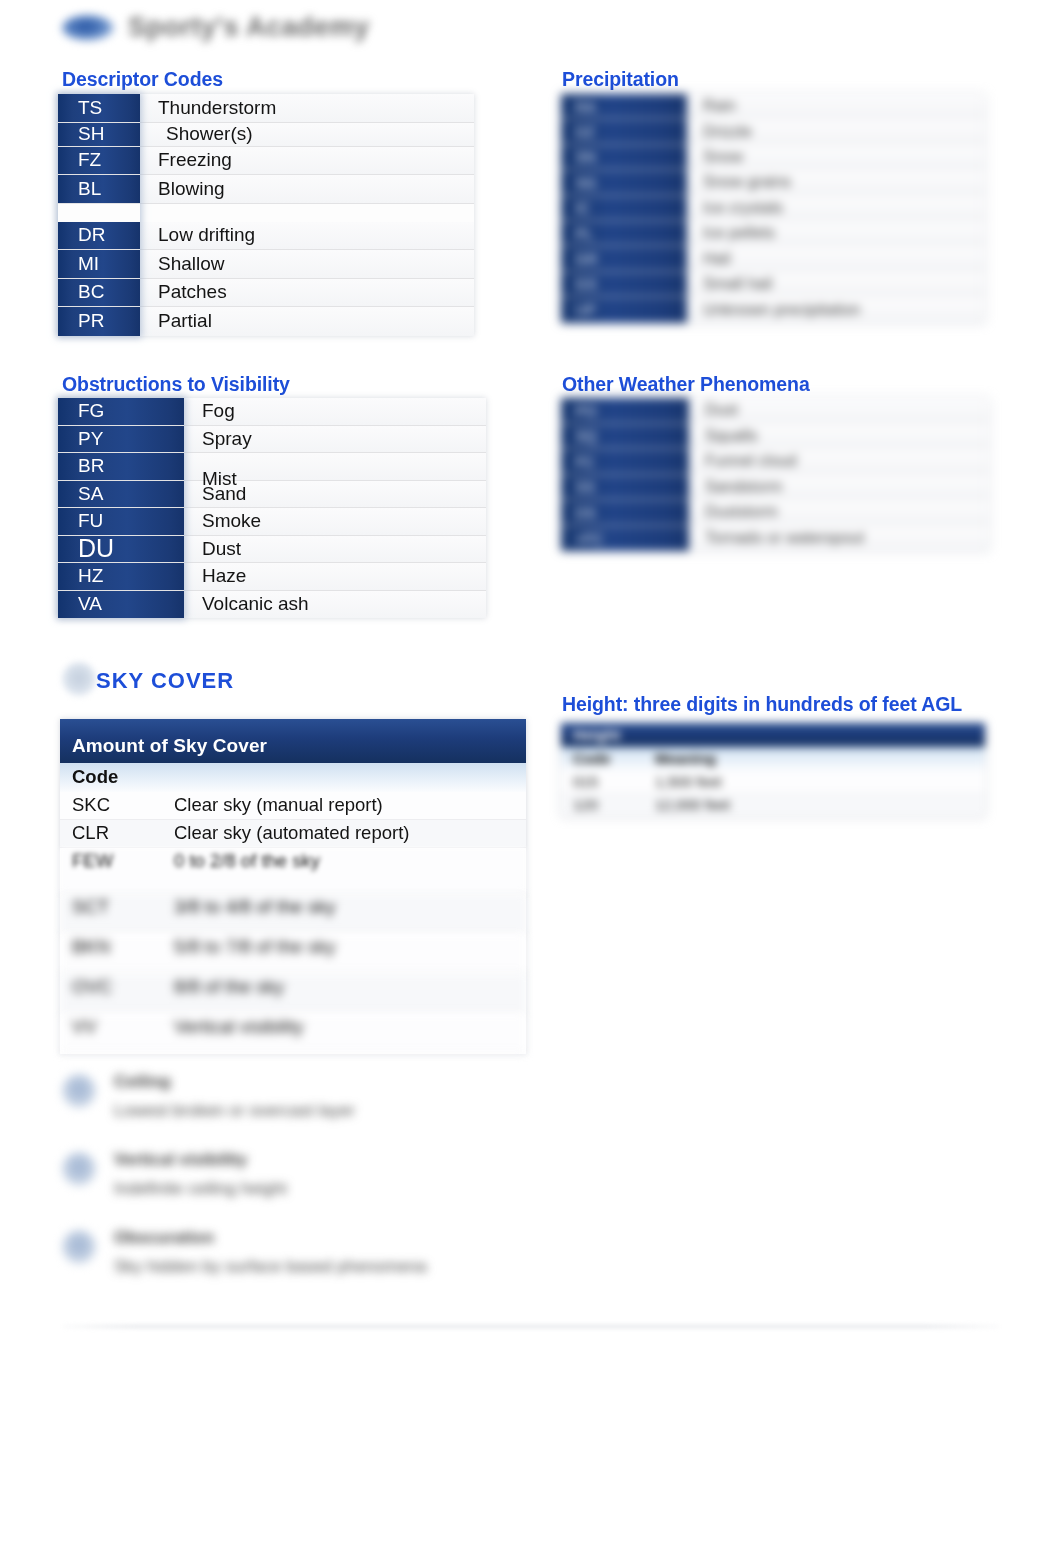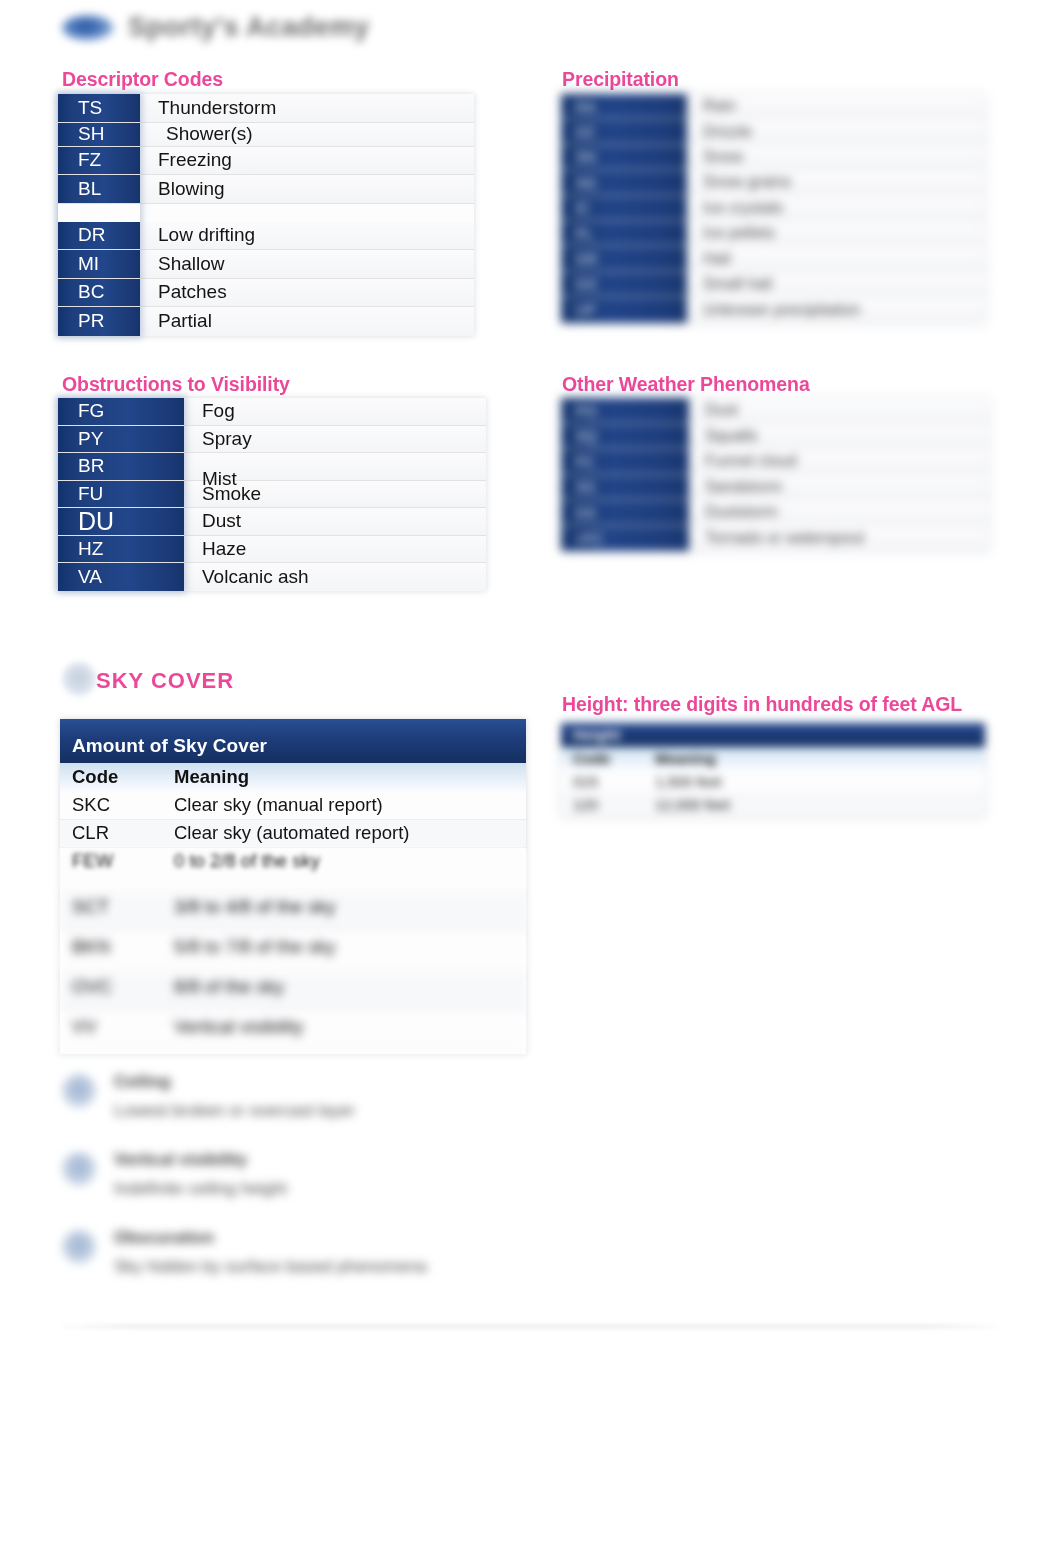--- a/index.html
+++ b/index.html
@@ -47,21 +47,21 @@
     letter-spacing: 0.5px;
     color: #6c6c6c;
     white-space: nowrap;
   }
 
   
   .sec-head {
     position: absolute;
     font-size: 19.5px;
     font-weight: bold;
-    color: #ec4899;
+    color: #1d4ed8;
     letter-spacing: -0.1px;
     white-space: nowrap;
     text-align: center;
   }
 
   
   .codetable {
     position: absolute;
     background: #fdfdfd;
     box-shadow: 0 0 6px rgba(120,130,150,0.30);
@@ -315,20 +315,24 @@
         </div>
         <div class="ct-row" style="height: 27.5px;">
           <div class="ct-code" style="width: 126px; font-size: 19px;">PY</div>
           <div class="ct-mean" style="font-size: 19px;">Spray</div>
         </div>
         <div class="ct-row" style="height: 27.5px;">
           <div class="ct-code" style="width: 126px; font-size: 19px;">BR</div>
           <div class="ct-mean" style="font-size: 19px; margin-top: 25px;">Mist</div>
         </div>
         <div class="ct-row" style="height: 27.5px;">
+          <div class="ct-code" style="width: 126px; font-size: 19px;">SA</div>
+          <div class="ct-mean" style="font-size: 19px;">Sand</div>
+        </div>
+        <div class="ct-row" style="height: 27.5px;">
           <div class="ct-code" style="width: 126px; font-size: 19px;">FU</div>
           <div class="ct-mean" style="font-size: 19px;">Smoke</div>
         </div>
         <div class="ct-row" style="height: 27.5px;">
           <div class="ct-code" style="width: 126px; font-size: 25px;">DU</div>
           <div class="ct-mean" style="font-size: 19px;">Dust</div>
         </div>
         <div class="ct-row" style="height: 27.5px;">
           <div class="ct-code" style="width: 126px; font-size: 19px;">HZ</div>
           <div class="ct-mean" style="font-size: 19px;">Haze</div>
@@ -372,21 +376,20 @@
       </div>
   </div>
 
   <div class="sky-icon blur-mid" style="left:62px; top:662px;"></div>
   <div class="sec-head big" style="left:96px; top:668px;">SKY COVER</div>
 
   <div class="banner-table" id="tbl-sky" style="left:60px; top:719px; width:466px;">
     <div class="bt-title">Amount of Sky Cover</div>
     <div class="bt-subhead">
       <div class="bt-c1">Code</div>
-      <div class="bt-c2">Meaning</div>
     </div>
     <div class="rows">
         <div class="bt-row" style="font-size: 18.5px;">
           <div class="bt-c1" style="flex: 0 0 112px;">SKC</div>
           <div class="bt-c2">Clear sky (manual report)</div>
         </div>
         <div class="bt-row" style="font-size: 18.5px;">
           <div class="bt-c1" style="flex: 0 0 112px;">CLR</div>
           <div class="bt-c2">Clear sky (automated report)</div>
         </div>

